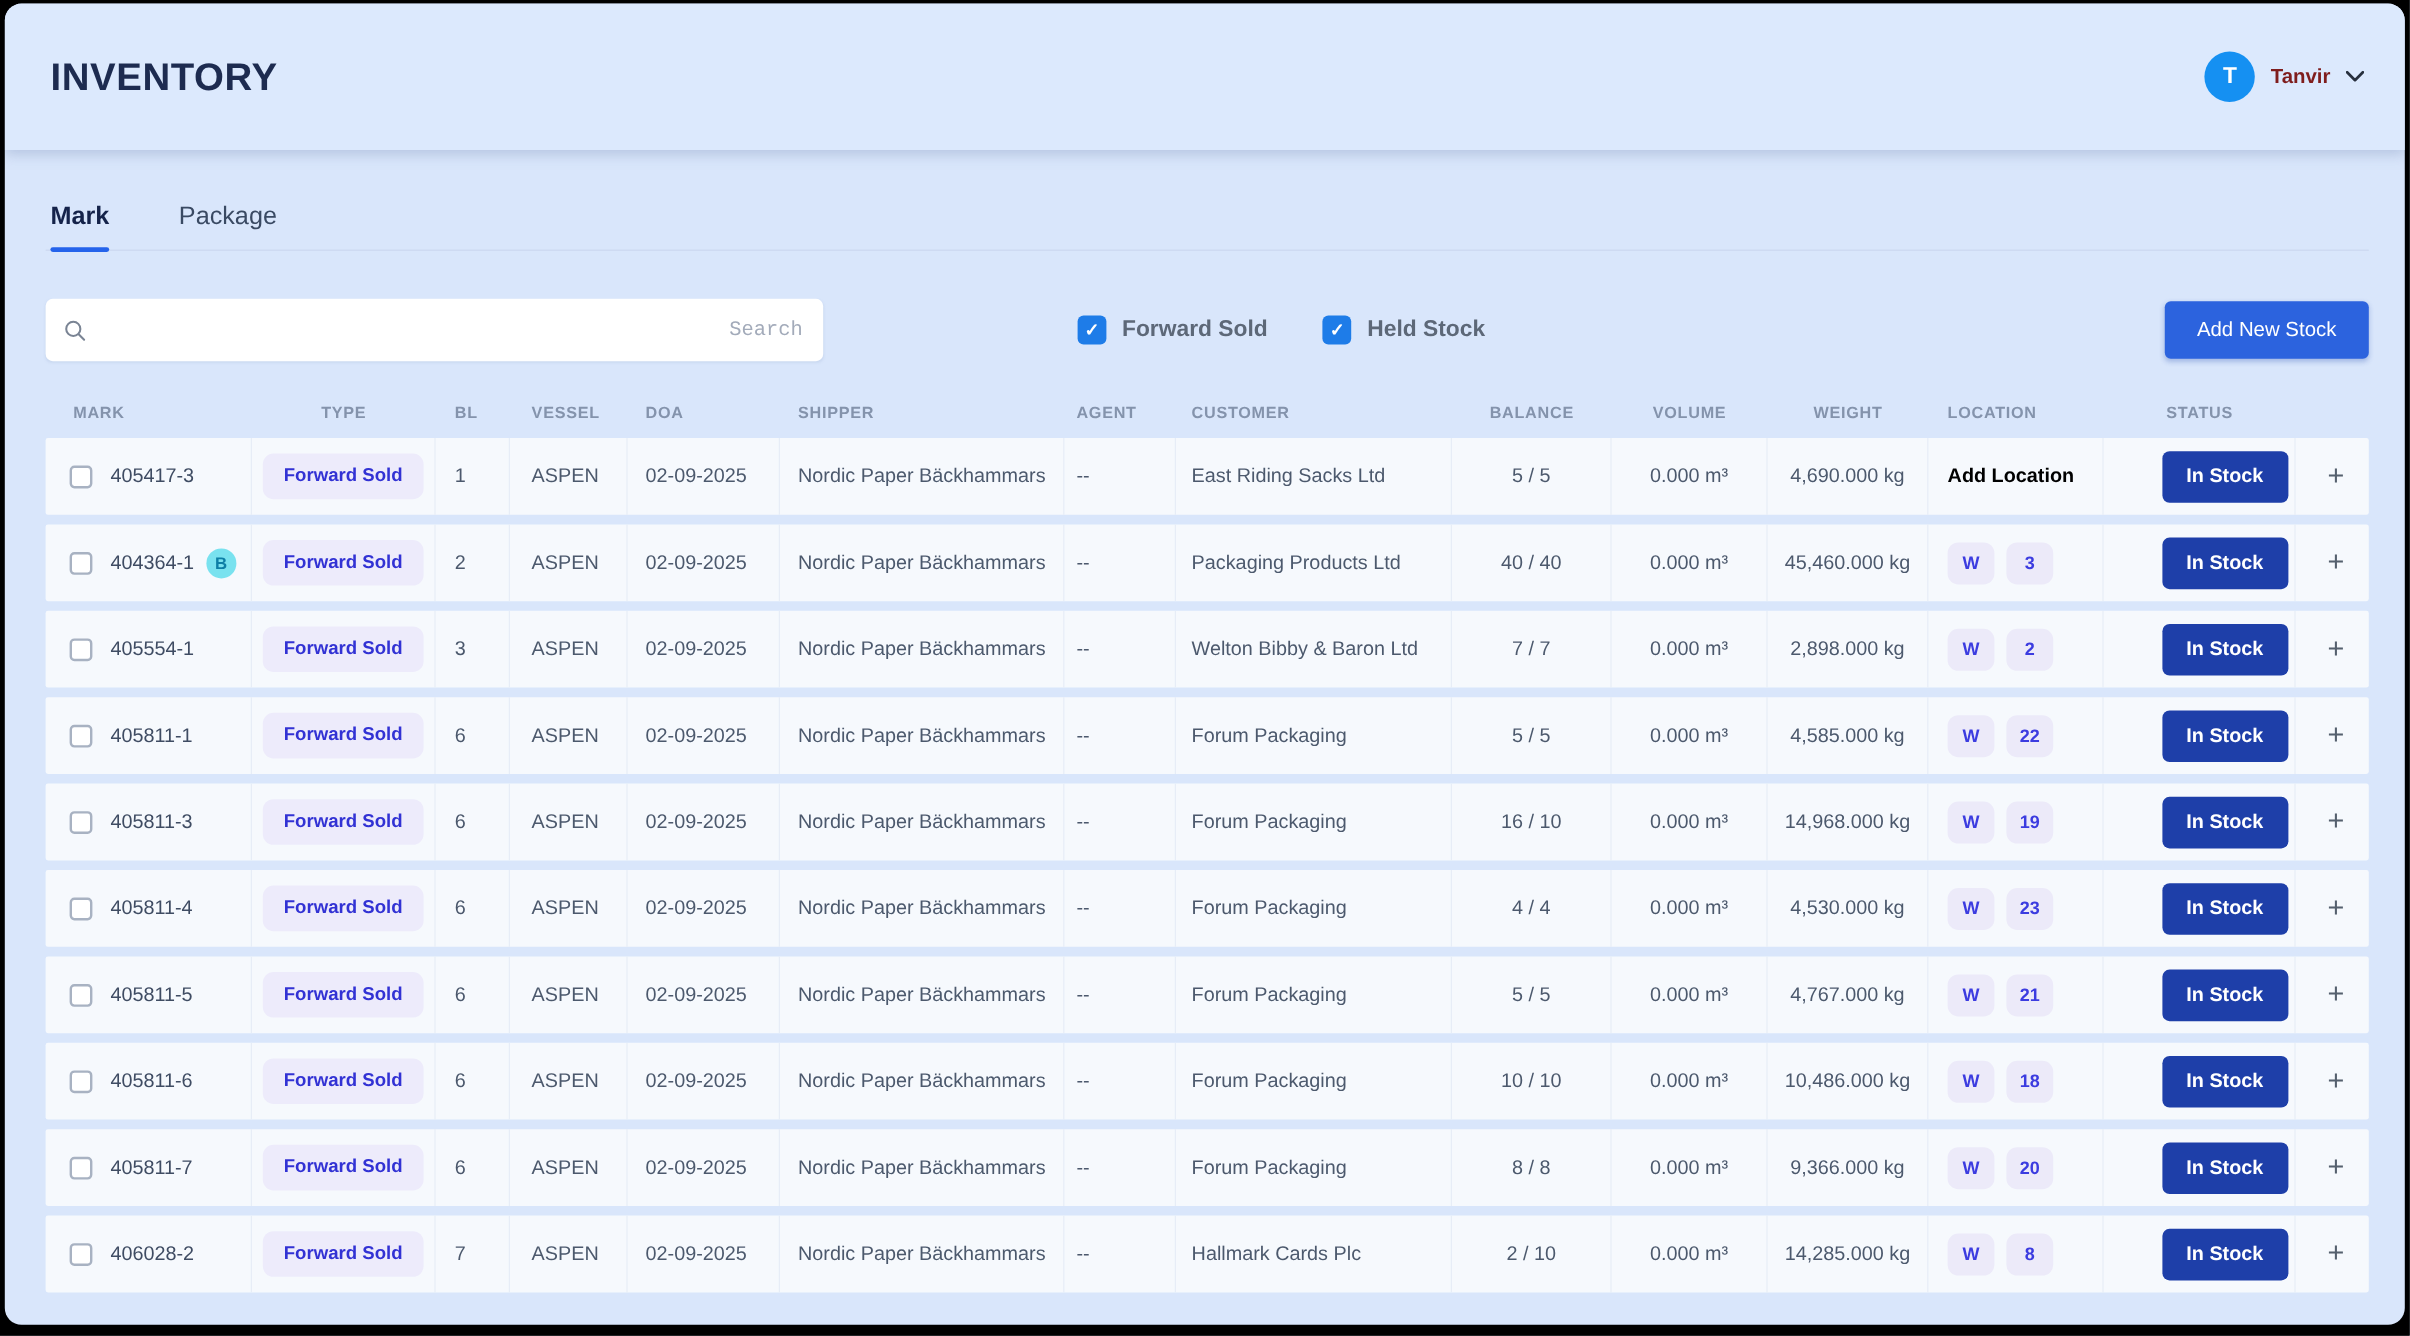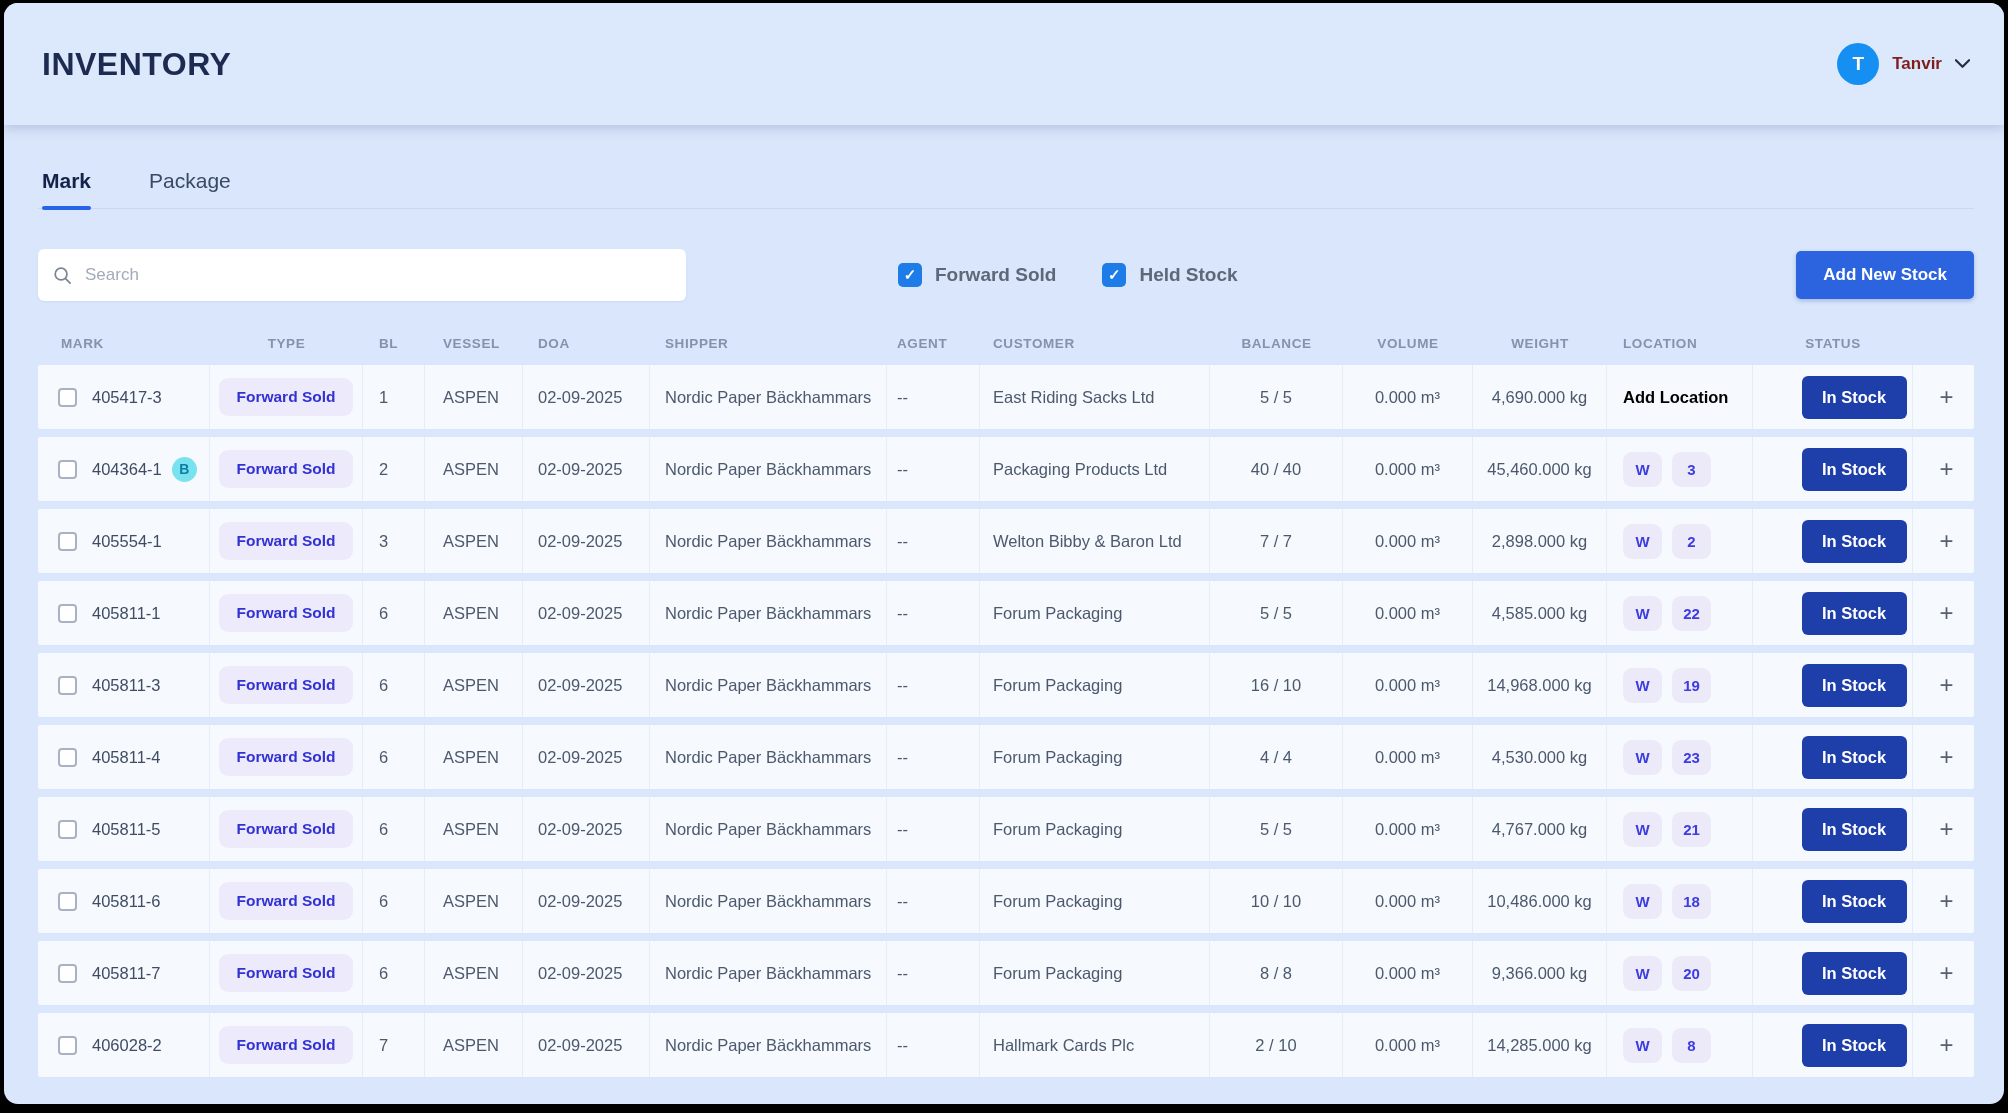--- a/index.html
+++ b/index.html
@@ -28,29 +28,29 @@
   .tab{font-size:21px;color:#3a4a63;padding-bottom:15px;position:relative;cursor:pointer;}
   .tab.active{color:#15234a;font-weight:700;}
   .tab.active::after{content:"";position:absolute;left:0;bottom:-2px;width:100%;height:4px;
     background:#2563eb;border-radius:2px;}
   
   .toolbar{display:flex;align-items:center;margin-top:40px;}
   .search{width:648px;height:52px;background:#fff;border-radius:6px;display:flex;align-items:center;
     padding:0 15px;gap:11px;box-shadow:0 1px 2px rgba(140,160,200,.18);}
   .search svg{flex:none;}
   .search input{border:none;outline:none;flex:1;font-size:17px;color:#a21caf;
-    font-family:Liberation Sans, sans-serif;background:transparent;}
+    font-family:Liberation Mono, monospace;background:transparent;text-align:right;}
   .search input::placeholder{color:#a3abba;}
   .filters{display:flex;gap:46px;margin-left:212px;align-items:center;}
   .filter{display:flex;align-items:center;gap:13px;cursor:pointer;}
   .cbx{width:24px;height:24px;background:#1e7ce8;border-radius:5px;color:#fff;
     display:flex;align-items:center;justify-content:center;font-size:15px;font-weight:700;}
   .filter .flabel{font-size:19px;font-weight:600;color:#5d6878;}
   .add-btn{margin-left:auto;height:48px;padding:0 27px;background:#2c63de;color:#fff;border:none;
-    border-radius:5px;font-size:17px;font-weight:700;font-family:"Liberation Sans",sans-serif;
+    border-radius:5px;font-size:17px;font-weight:400;font-family:"Liberation Sans",sans-serif;
     cursor:pointer;box-shadow:0 2px 4px rgba(40,80,180,.3);}
   
   :root{--cols:172px 153px 62px 98px 127px 237px 93px 230px 133px 130px 134px 146px 160px 67px;}
   .thead{display:grid;grid-template-columns:var(--cols);margin-top:20px;height:44px;align-items:center;}
   .th{font-size:13.5px;font-weight:700;color:#8493ac;letter-spacing:.6px;display:flex;align-items:center;height:100%;}
   .row{display:grid;grid-template-columns:var(--cols);background:#f6f9fd;border-radius:2px;
     height:64px;margin-bottom:8px;align-items:stretch;}
   .cell{display:flex;align-items:center;border-right:1px solid #e7edf7;font-size:16.5px;color:#4c596d;overflow:hidden;}
   .cell:last-child{border-right:none;}
   

